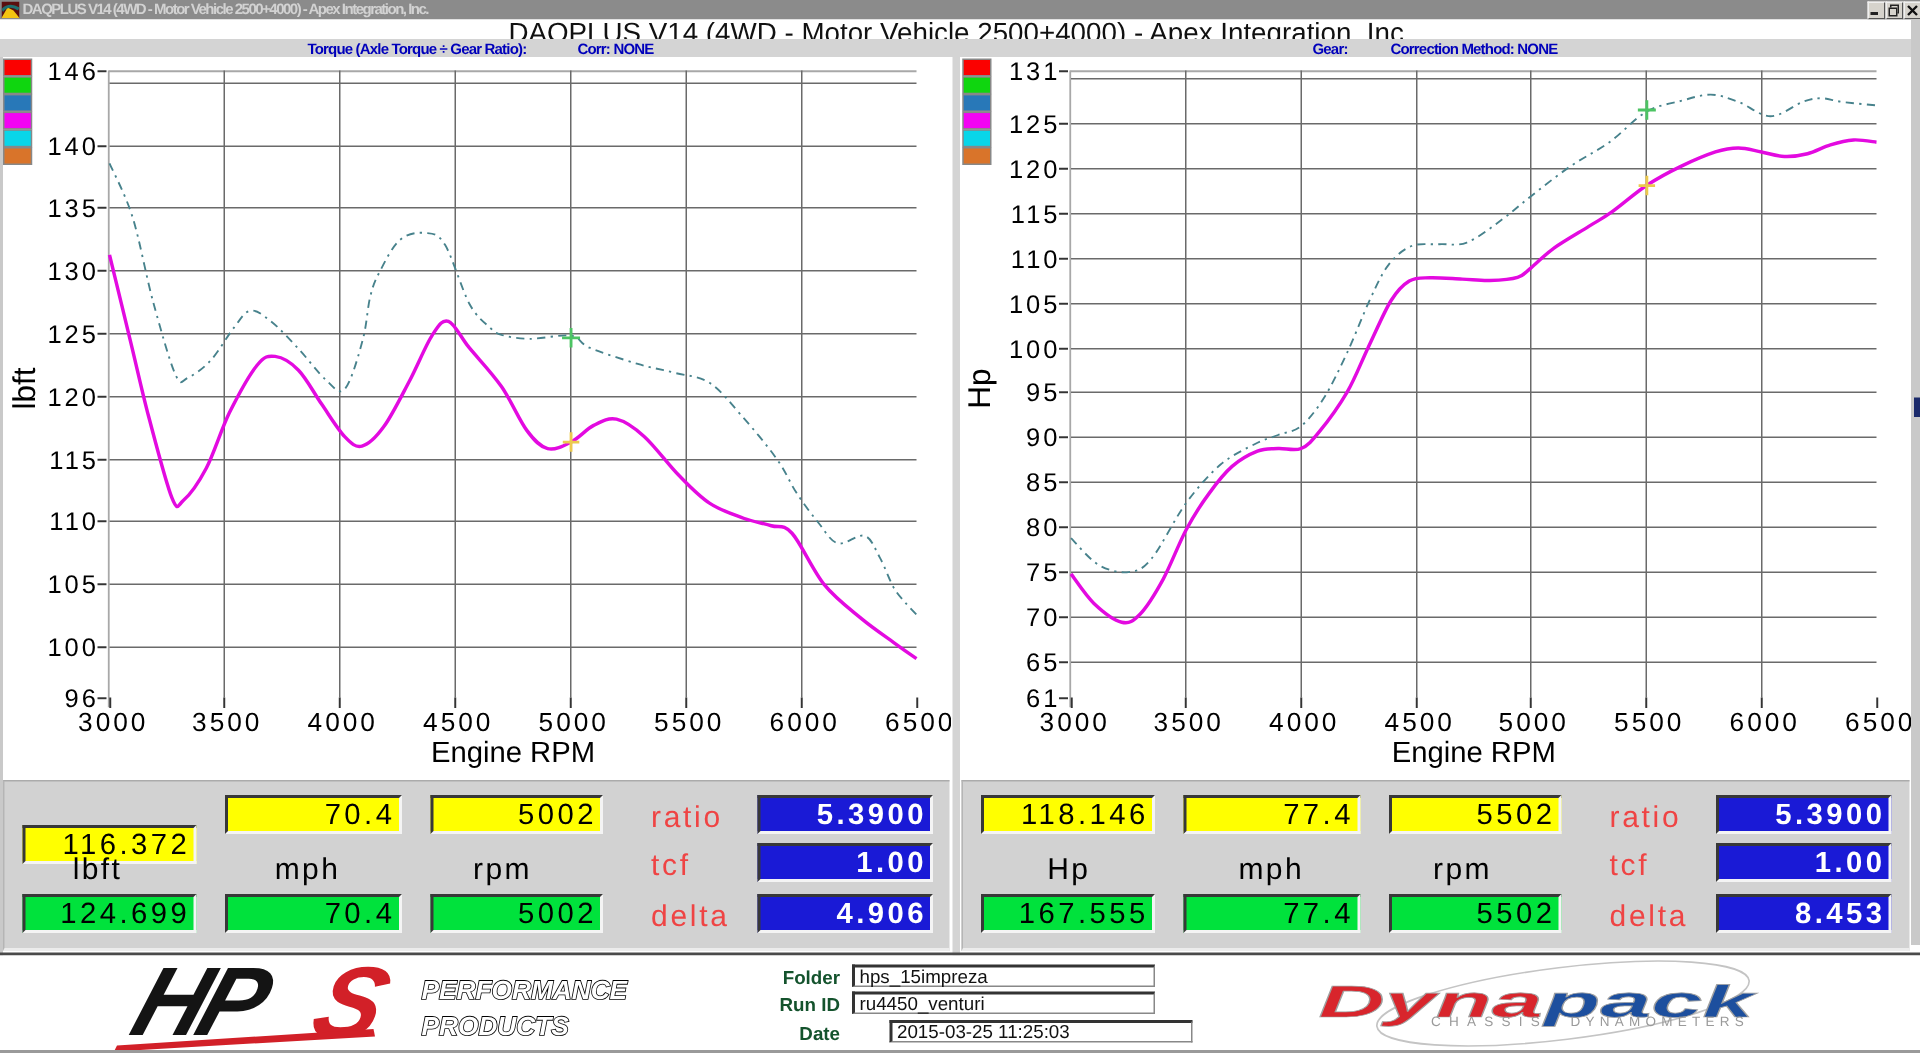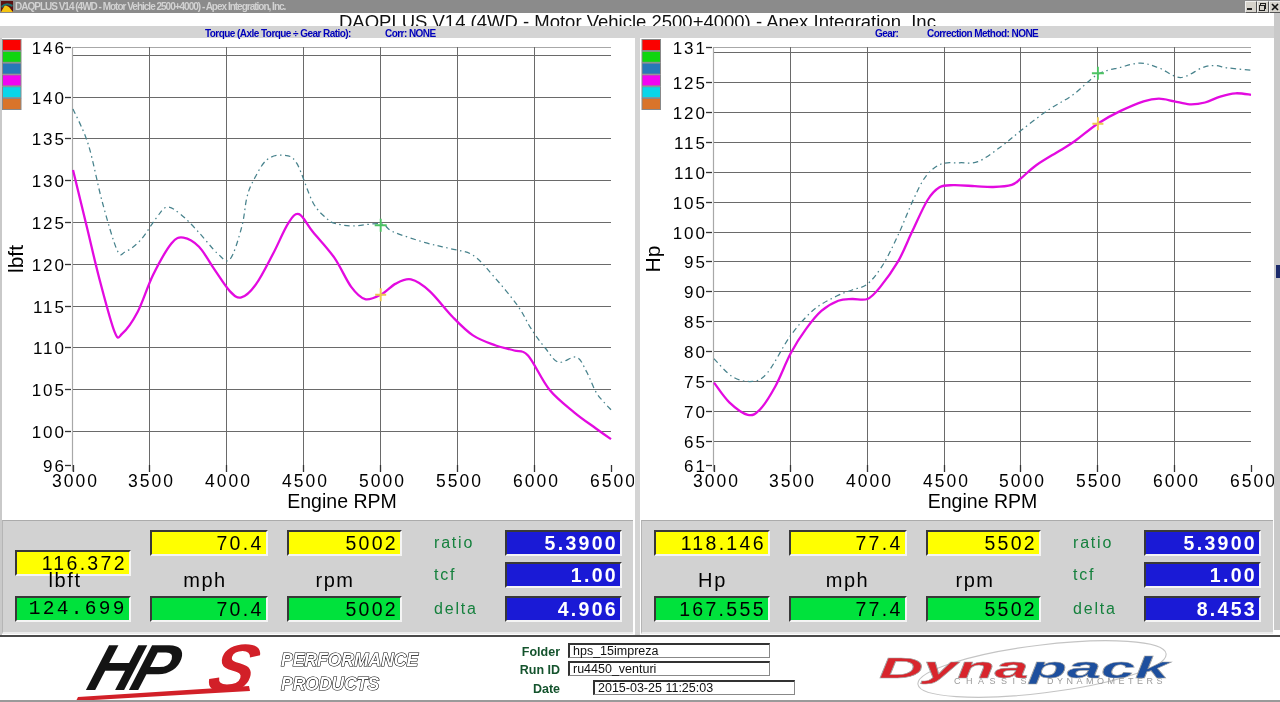--- a/index.html
+++ b/index.html
@@ -21,21 +21,21 @@
 #panelline{left:0;top:634.5px;width:1280px;height:2.5px;background:#4a4a4a;}
 #bottomstrip{left:0;top:637px;width:1280px;height:65px;background:#fff;}
 #bottomline{left:0;top:700px;width:1280px;height:1.5px;background:#9a9a9a;}
 .vbox{position:absolute;height:22px;border-top:2px solid #383838;border-left:2px solid #383838;
       border-bottom:2px solid #f4f4f4;border-right:2px solid #f4f4f4;
       font-size:19.5px;letter-spacing:2.3px;color:#000;text-align:right;padding-right:2px;line-height:22px;}
 .ybox{background:#ffff00;}
 .gbox{background:#00e23c;}
 .bbox{background:#1a1ad6;color:#fff !important;font-weight:bold;}
 .unitlab{position:absolute;font-size:20px;color:#000;text-align:center;letter-spacing:1.6px;}
-.rtd{position:absolute;font-size:16px;letter-spacing:1.8px;color:#15803d;text-align:center;}
+.rtd{position:absolute;font-size:20px;letter-spacing:1.8px;color:#ef4444;text-align:center;}
 .flab{position:absolute;font-size:12.5px;font-weight:bold;color:#14532d;text-align:right;width:60px;}
 .ffield{position:absolute;width:196px;height:12px;background:#fff;border-top:2px solid #333;border-left:2px solid #333;border-bottom:1px solid #888;border-right:1px solid #888;font-size:12.5px;color:#111;line-height:12px;padding-left:3px;}
 svg text{font-family:"Liberation Sans",sans-serif;}
 </style>
 </head>
 <body>
 <div class="abs" id="chartzone"></div>
 <div class="abs" id="titlebar">
   <svg class="abs" style="left:1px;top:1px" width="12" height="11" viewBox="0 0 12 11">
     <rect x="0" y="0" width="12" height="11" fill="#5a0f0f"></rect>
@@ -216,21 +216,21 @@
 <path d="M1091.9 73.3 H1103.9 M1097.9 66.8 V79.8" stroke="#4cc463" stroke-width="1.9" fill="none"></path>
 <path d="M1092.4 123.7 H1103.4 M1097.9 117.2 V130.2" stroke="#ecc94e" stroke-width="1.9" fill="none"></path>
 </svg>
 <div class="abs" id="gutter"></div>
 <div class="abs" style="left:0;top:38px;width:2px;height:599px;background:#c9c9c9;"></div>
 <div class="abs" id="rightedge"></div>
 <div class="abs" id="bluesq"></div>
 <div class="abs" id="panelL"></div>
 <div class="abs" id="panelR"></div>
 <div class="vbox ybox abs" style="left:14.6px;top:550px;width:110.2px;">116.372</div>
-<div class="vbox gbox abs" style="left:14.6px;top:596px;width:110.2px;font-family:Liberation Mono, monospace;">124.699</div>
+<div class="vbox gbox abs" style="left:14.6px;top:596px;width:110.2px;">124.699</div>
 <div class="vbox ybox abs" style="left:150.0px;top:530px;width:111.6px;">70.4</div>
 <div class="vbox gbox abs" style="left:150.0px;top:596px;width:111.6px;">70.4</div>
 <div class="vbox ybox abs" style="left:287.0px;top:530px;width:109.0px;">5002</div>
 <div class="vbox gbox abs" style="left:287.0px;top:596px;width:109.0px;">5002</div>
 <div class="unitlab" style="left:5.0px;top:569px;width:120px;">lbft</div>
 <div class="unitlab" style="left:145.0px;top:569px;width:120px;">mph</div>
 <div class="unitlab" style="left:275.0px;top:569px;width:120px;">rpm</div>
 <div class="rtd" style="left:434px;top:534px;">ratio</div>
 <div class="vbox bbox abs" style="left:505px;top:530px;width:111px;">5.3900</div>
 <div class="rtd" style="left:434px;top:566px;">tcf</div>

